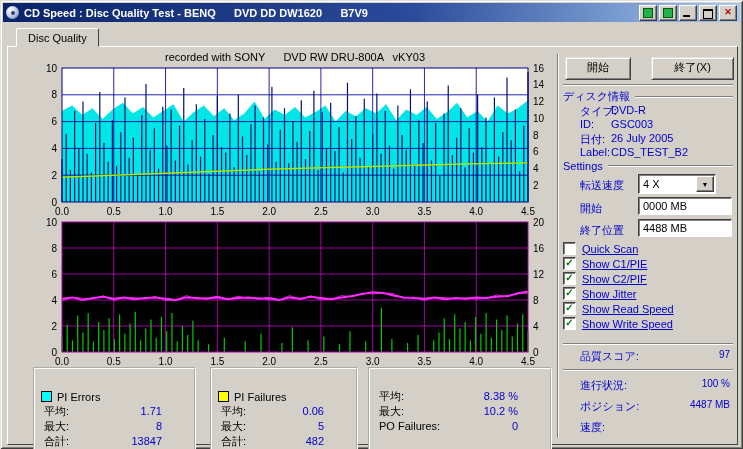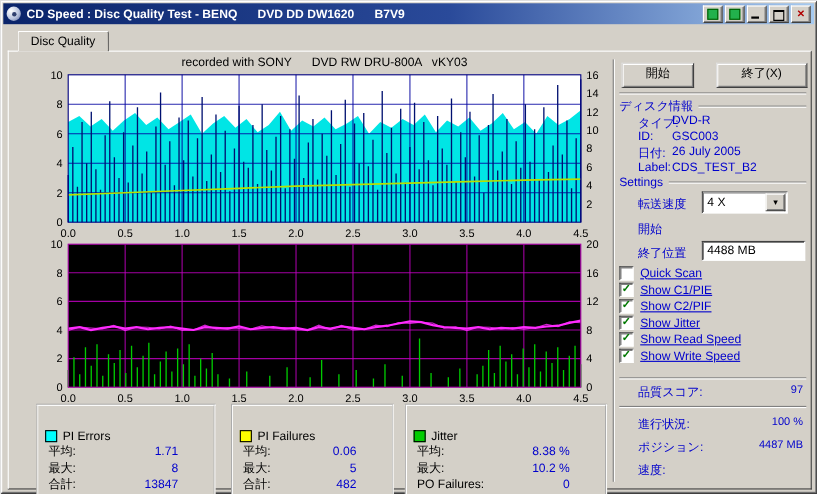--- a/index.html
+++ b/index.html
@@ -375,24 +375,20 @@
         <span class="llab">最大:</span>
         <span class="lval">5</span>
       </div>
     <div class="lrow">
         <span class="llab">合計:</span>
         <span class="lval">482</span>
       </div>
   </div>
 
   <div class="lbox" style="left:368px;width:184px">
-    <div class="lhead">
-      <span class="lsq" style="background: rgb(0, 204, 0);"></span>
-      <span class="ltitle">Jitter</span>
-    </div>
     <div class="lrow">
         <span class="llab">平均:</span>
         <span class="lval">8.38 %</span>
       </div>
     <div class="lrow">
         <span class="llab">最大:</span>
         <span class="lval">10.2 %</span>
       </div>
     <div class="lrow">
         <span class="llab">PO Failures:</span>
@@ -425,20 +421,21 @@
       <span class="line"></span>
   </div>
 
   <span class="pl" style="top:178px">転送速度</span>
   <div class="combo" style="top:174px">
     <span class="cval">4 X</span>
     <span class="carrow">▼</span>
   </div>
 
   <span class="pl" style="top:201px">開始</span>
+  <div class="field" style="top:197px;height:18px">0000 MB</div>
 
   <span class="pl" style="top:223px">終了位置</span>
   <div class="field" style="top:219px;height:18px">4488 MB</div>
 
   <div id="checkbox-list">
       <div class="cbrow">
         <span class="cb"></span>
         <span class="cblab">Quick Scan</span>
       </div>
       <div class="cbrow">

